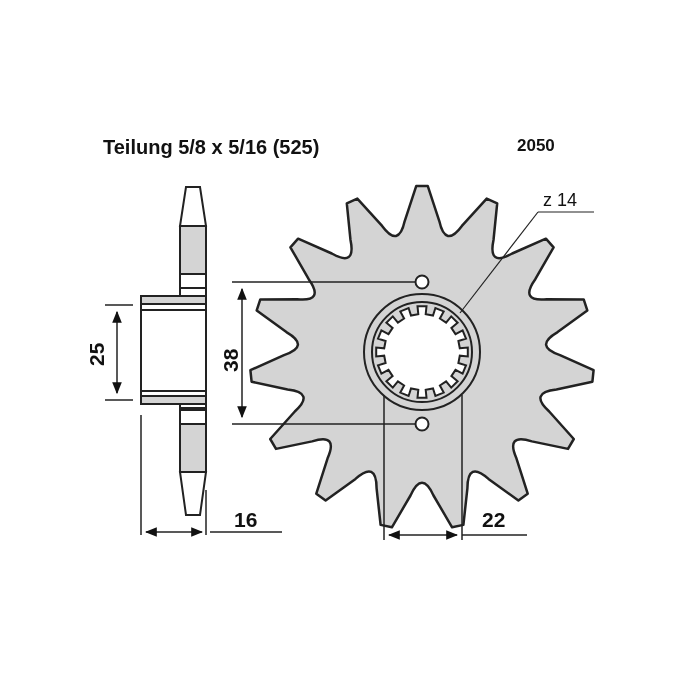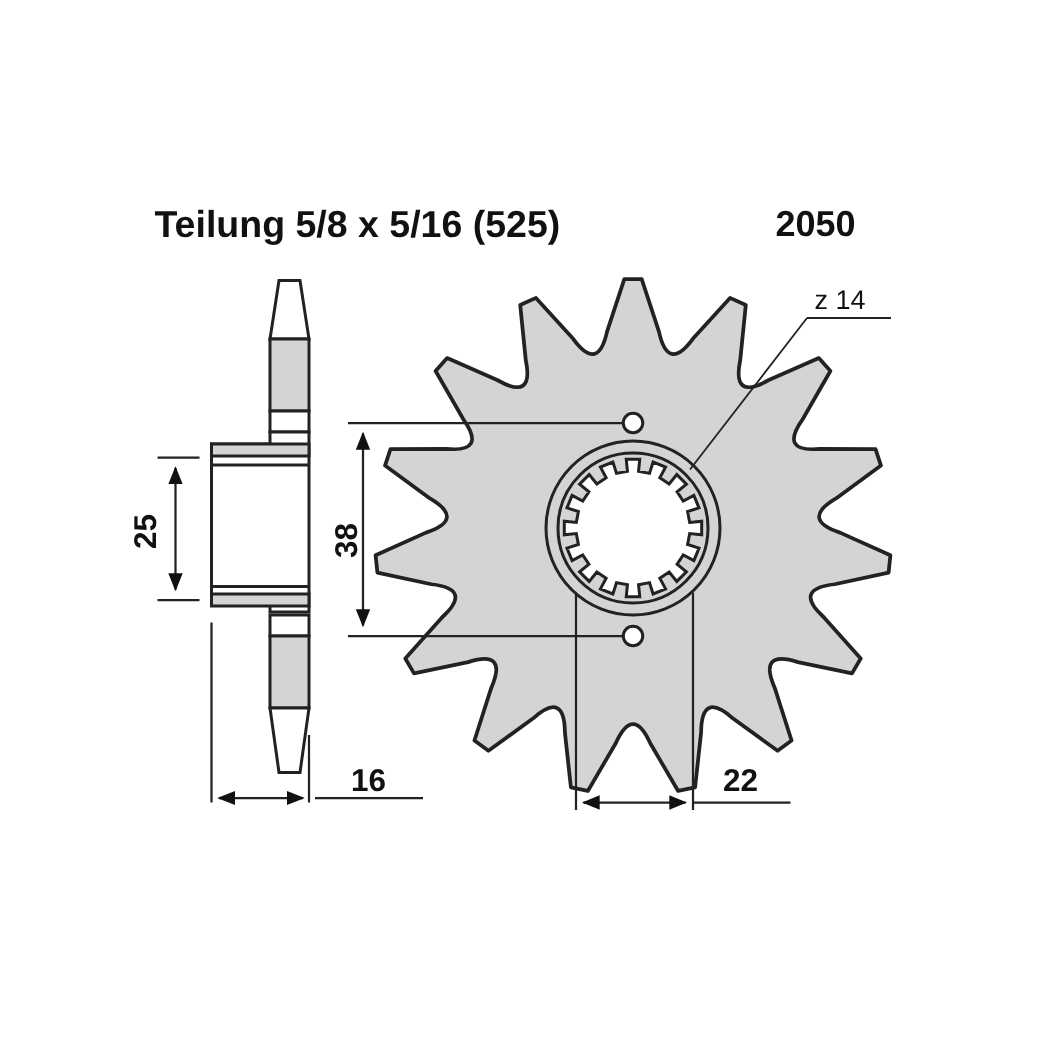--- a/index.html
+++ b/index.html
@@ -1,18 +1,18 @@
 <!DOCTYPE html>
 <html><head>
 <meta charset="utf-8">
 <style>
   html, body { margin:0; padding:0; background:#ffffff; }
   body { width:700px; height:700px; position:relative; overflow:hidden; font-family:"Liberation Sans", sans-serif; }
-  .title { position:absolute; top:136px; left:103px; font-size:25px; font-weight:bold; color:#111; letter-spacing:0px; }
-  .part { position:absolute; top:136px; left:517px; font-size:24px; font-weight:bold; color:#111; }
+  .title { position:absolute; top:136px; left:103px; font-size:20px; font-weight:bold; color:#111; letter-spacing:0px; }
+  .part { position:absolute; top:136px; left:517px; font-size:17px; font-weight:bold; color:#111; }
   svg { position:absolute; left:0; top:0; }
   .dimtext { font-family:"Liberation Sans", sans-serif; font-weight:bold; fill:#111; }
 </style>
 </head>
 <body>
 
 <div class="title">Teilung 5/8 x 5/16 (525)</div>
 <div class="part">2050</div>
 
 <svg width="700" height="700" viewBox="0 0 700 700">

